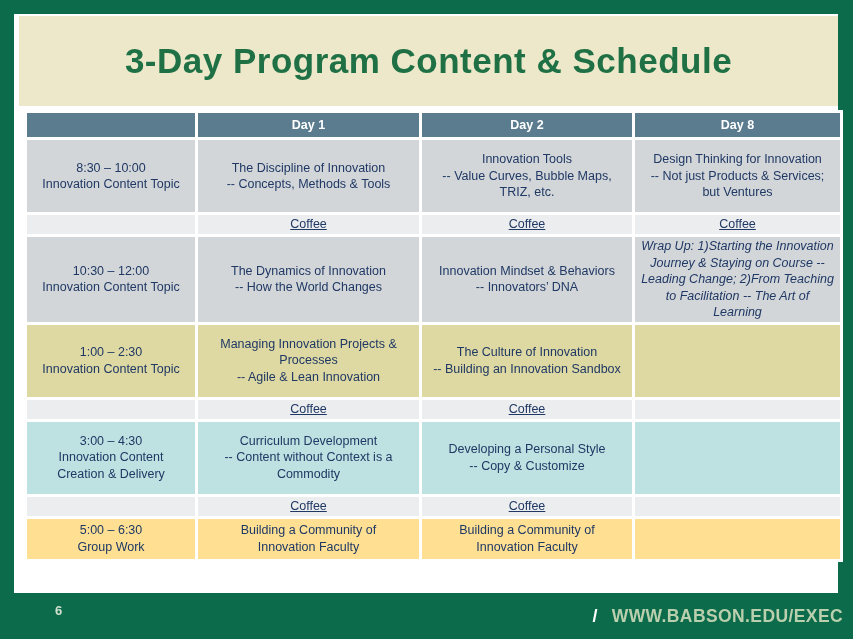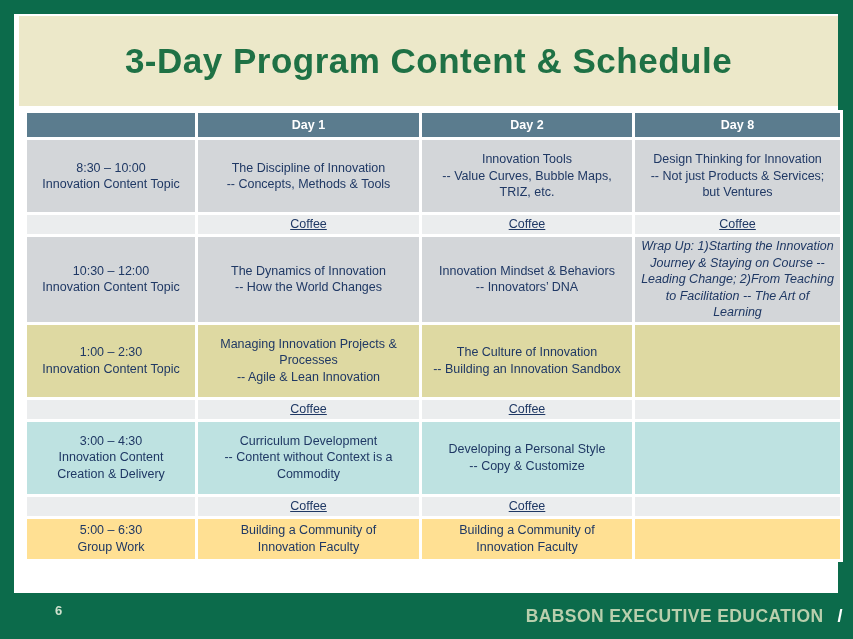--- a/index.html
+++ b/index.html
@@ -213,17 +213,17 @@
           <td></td>
         </tr>
       </tbody>
         </table>
     </div>
   </div>
 
   <div class="footer">
     <span class="page-num">6</span>
     <div class="footer-brandline">
-      <span class="footer-brand">BABSON EXECUTIVE EDUCATION</span>
       <span class="footer-slash">/</span>
+      <span class="footer-url">WWW.BABSON.EDU/EXEC</span>
     </div>
   </div>
 </div>
 
 </body></html>

